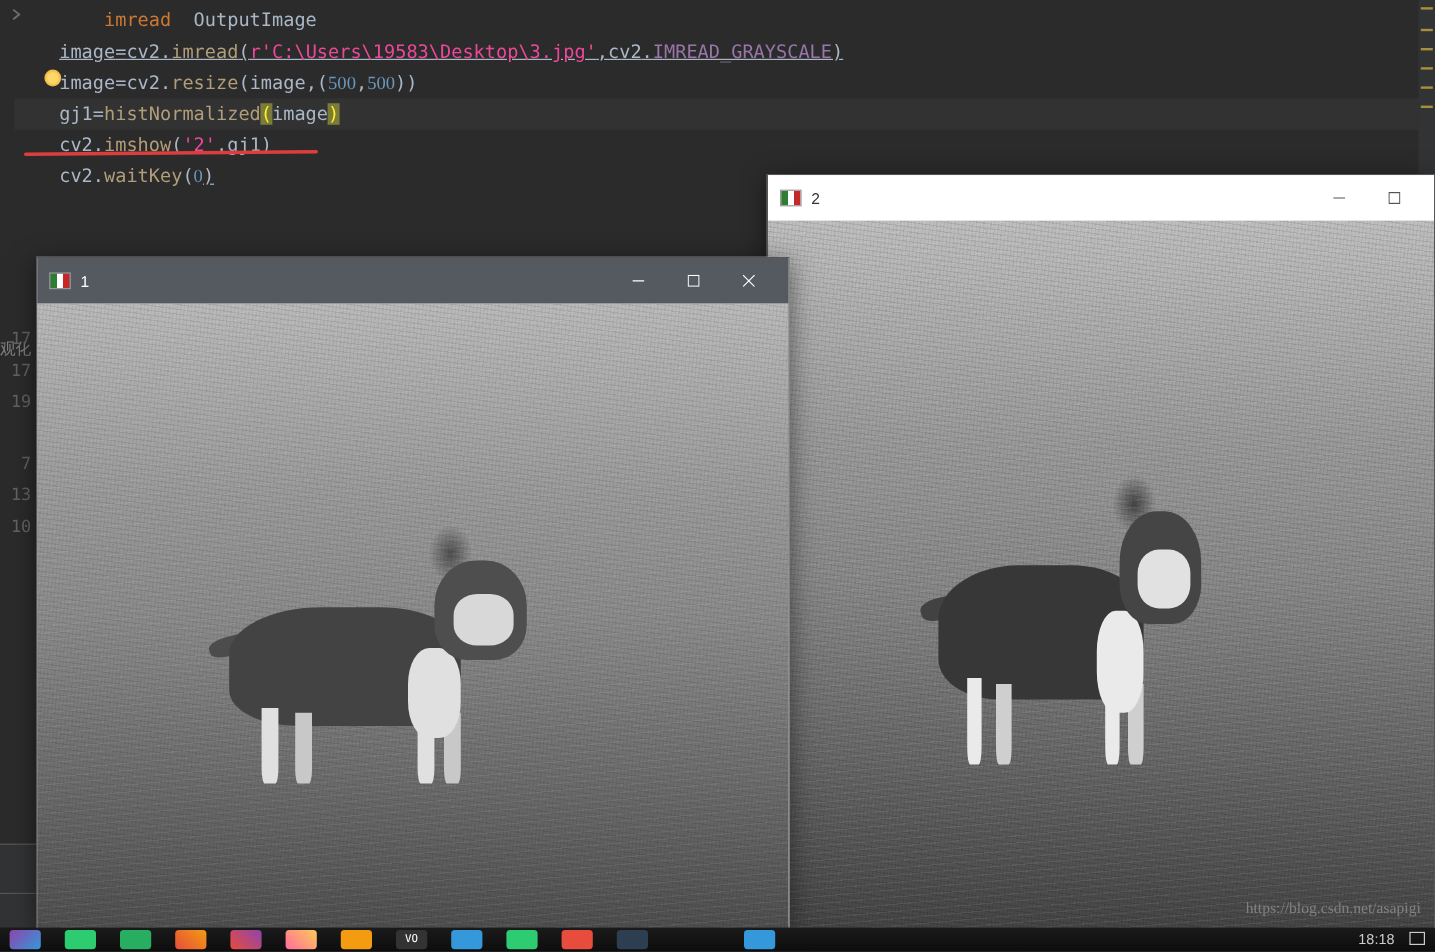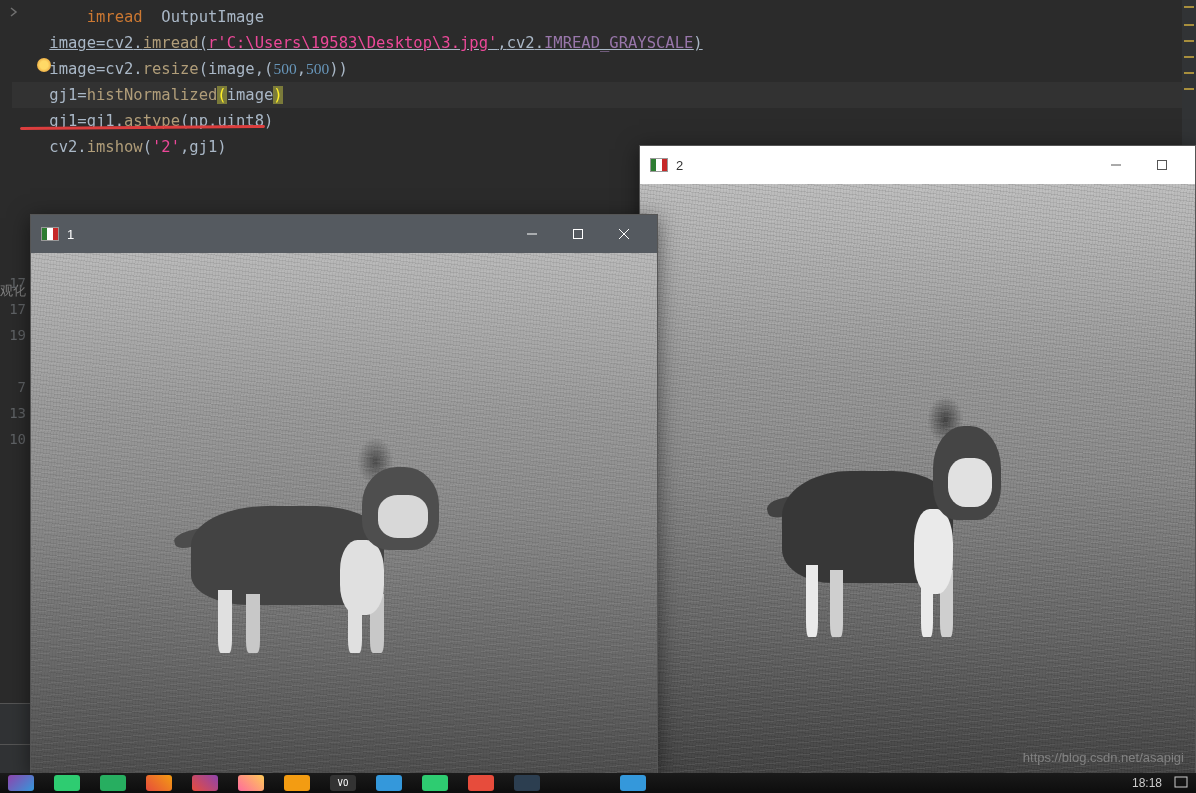--- a/index.html
+++ b/index.html
@@ -220,21 +220,21 @@
     background: #484848;
     border-radius: 40%;
     transform: rotate(-15deg);
   }
   
   .watermark {
     position: absolute;
     right: 12px;
     bottom: 28px;
     color: rgba(200,200,200,0.45);
-    font-family: Liberation Sans, sans-serif;
+    font-family: Liberation Serif, serif;
     font-size: 13px;
     z-index: 100;
   }
   
   
   .taskbar {
     position: absolute;
     bottom: 0;
     left: 0;
     width: 100%;
@@ -285,22 +285,22 @@
     <svg width="12" height="12" viewBox="0 0 12 12">
         <path d="M3 2 L8 6 L3 10" stroke="#707070" fill="none" stroke-width="1.5"></path>
       </svg>
   </span>
   <span class="bulb"></span>
   <div class="code-area" id="code-area">
       <div class="code-line"><span>        </span><span class="kw">imread</span><span>  </span><span class="id">OutputImage</span></div>
       <div class="code-line"><span>    </span><span class="id underline">image</span><span class="op underline">=</span><span class="id underline">cv2</span><span class="op underline">.</span><span class="fn underline">imread</span><span class="op underline">(</span><span class="str underline">r'C:\Users\19583\Desktop\3.jpg'</span><span class="op underline">,</span><span class="id underline">cv2</span><span class="op underline">.</span><span class="param underline">IMREAD_GRAYSCALE</span><span class="op underline">)</span></div>
       <div class="code-line"><span>    </span><span class="id">image</span><span class="op">=</span><span class="id">cv2</span><span class="op">.</span><span class="fn">resize</span><span class="op">(</span><span class="id">image</span><span class="op">,</span><span class="op">(</span><span class="num">500</span><span class="op">,</span><span class="num">500</span><span class="op">))</span></div>
       <div class="code-line current-line"><span>    </span><span class="id">gj1</span><span class="op">=</span><span class="fn">histNormalized</span><span class="hl-paren">(</span><span class="id">image</span><span class="hl-paren">)</span></div>
-      <div class="code-line"><span>    </span><span class="id underline">gj1</span><span class="op underline">=</span><span class="id">gj1</span><span class="op">.</span><span class="fn">astype</span><span class="op">(</span><span class="id">np</span><span class="op">.</span><span class="id">uint8</span><span class="op">)</span></div>
       <div class="code-line"><span>    </span><span class="id">cv2</span><span class="op">.</span><span class="fn">imshow</span><span class="op">(</span><span class="str">'2'</span><span class="op">,</span><span class="id">gj1</span><span class="op">)</span></div>
+      <div class="code-line"><span>    </span><span class="id">cv2</span><span class="op">.</span><span class="fn">waitKey</span><span class="op">(</span><span class="num">0</span><span class="op underline">)</span></div>
     </div>
   <div class="red-underline"></div>
 </div>
 
 <div class="gutter-text">观化</div>
 <div class="gutter-left" id="gutter-left">
     <div>17</div>
     <div>17</div>
     <div>19</div>
     <div></div>

